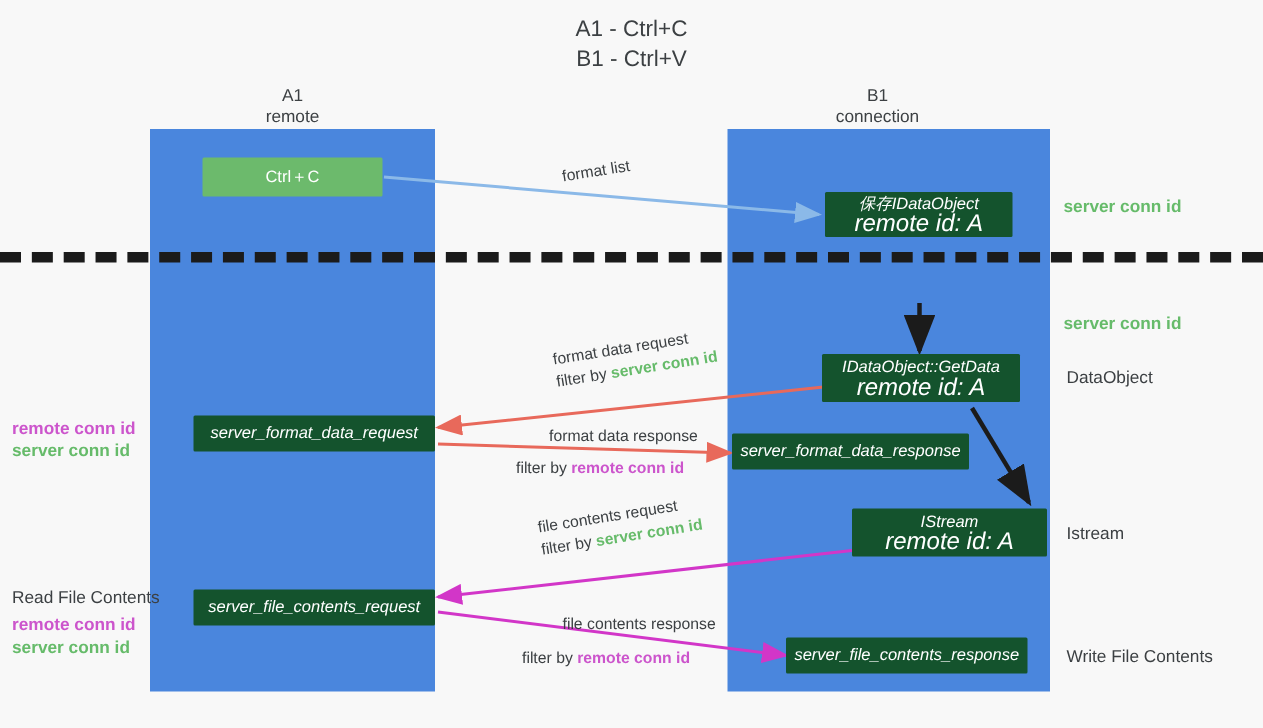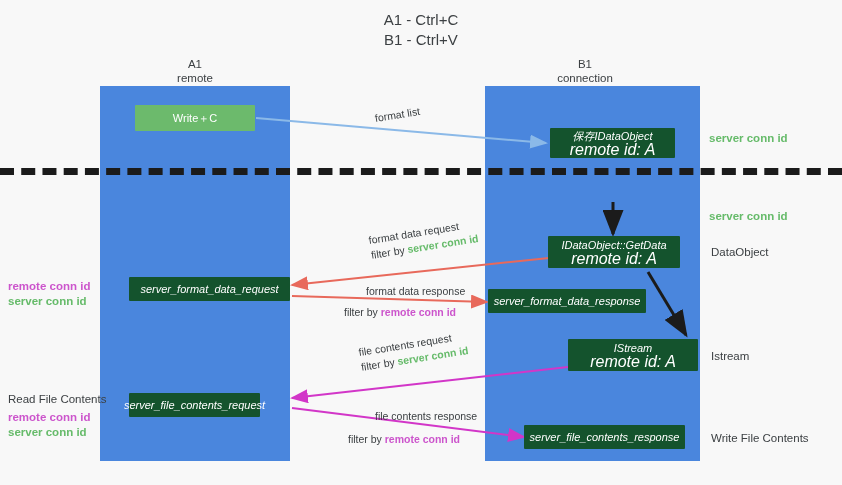--- a/index.html
+++ b/index.html
@@ -141,21 +141,21 @@
     <line x1="549" y1="258" x2="292" y2="285" stroke="#e8695b" stroke-width="2" marker-end="url(#ar-red)"></line>
 
     <line x1="292" y1="296" x2="487" y2="302" stroke="#e8695b" stroke-width="2" marker-end="url(#ar-red)"></line>
 
     <line x1="568" y1="367" x2="292" y2="398" stroke="#d236c8" stroke-width="2" marker-end="url(#ar-pink)"></line>
 
     <line x1="292" y1="408" x2="524" y2="437" stroke="#d236c8" stroke-width="2" marker-end="url(#ar-pink)"></line>
   </svg>
 
   <div class="abs box green" style="left:135px; top:105px; width:120px; height:26px;">
-    <span>Write＋C</span>
+    <span>Ctrl＋C</span>
   </div>
 
   <div class="abs box orange" style="left:550px; top:128px; width:125px; height:30px;">
     <span>保存IDataObject</span>
     <span class="sub">remote id: A</span>
   </div>
 
 
   <div class="abs box orange" style="left:548px; top:236px; width:132px; height:32px;">
     <span>IDataObject::GetData</span>
@@ -168,21 +168,21 @@
   </div>
 
   <div class="abs box orange" style="left:129px; top:277px; width:161px; height:24px;">
     <span>server_format_data_request</span>
   </div>
 
   <div class="abs box orange" style="left:488px; top:289px; width:158px; height:24px;">
     <span>server_format_data_response</span>
   </div>
 
-  <div class="abs box orange" style="left:129px; top:393px; width:131px; height:24px;">
+  <div class="abs box orange" style="left:129px; top:393px; width:161px; height:24px;">
     <span>server_file_contents_request</span>
   </div>
 
   <div class="abs box orange" style="left:524px; top:425px; width:161px; height:24px;">
     <span>server_file_contents_response</span>
   </div>
 
   <div class="abs" id="divider"></div>
 
   <div class="abs edge-label rot-up" style="left:375px; top:111px;">

